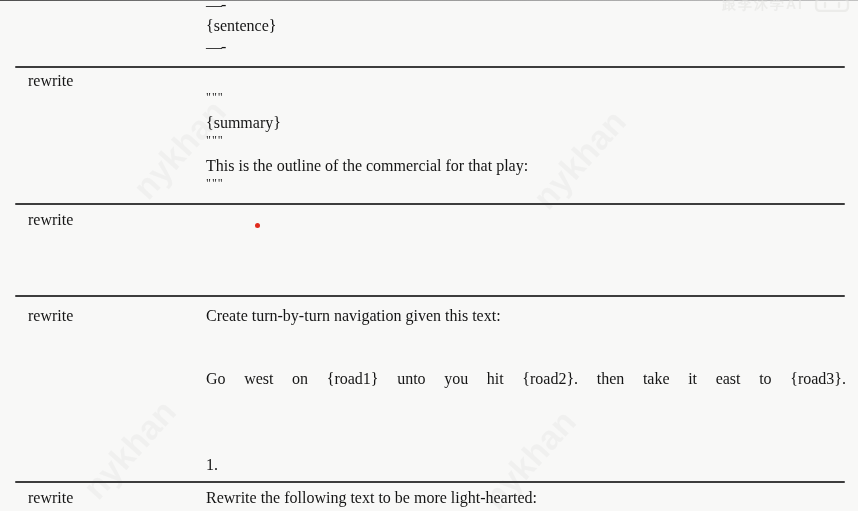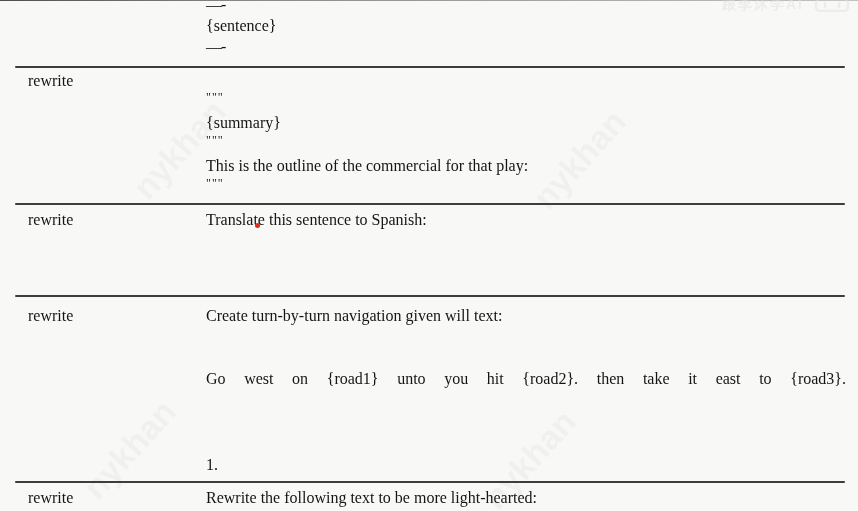--- a/index.html
+++ b/index.html
@@ -86,27 +86,26 @@
   <div class="cell label" style="top:72px">rewrite</div>
   <div class="cell c2 quotes" style="top:88px">"""</div>
   <div class="cell c2" style="top:114px">{summary}</div>
   <div class="cell c2 quotes" style="top:131px">"""</div>
   <div class="cell c2" style="top:157px">This is the outline of the commercial for that play:</div>
   <div class="cell c2 quotes" style="top:174px">"""</div>
 
   <div class="rule" style="top:203px"></div>
 
   <div class="cell label" style="top:211px">rewrite</div>
-  <div class="cell c2" style="top:211px">Translate this sentence to Spanish:</div>
   <div class="pointer-dot" style="background: rgb(224, 43, 29);"></div>
 
   <div class="rule" style="top:295px"></div>
 
   <div class="cell label" style="top:307px">rewrite</div>
-  <div class="cell c2" style="top:307px">Create turn-by-turn navigation given will text:</div>
+  <div class="cell c2" style="top:307px">Create turn-by-turn navigation given this text:</div>
   <div class="cell c2 justify" style="top:370px">Go west on {road1} unto you hit {road2}. then take it east to {road3}.</div>
   <div class="cell c2" style="top:456px">1.</div>
 
   <div class="rule" style="top:481px"></div>
 
   <div class="cell label" style="top:489px">rewrite</div>
   <div class="cell c2" style="top:489px">Rewrite the following text to be more light-hearted:</div>
 
 </div>
 

